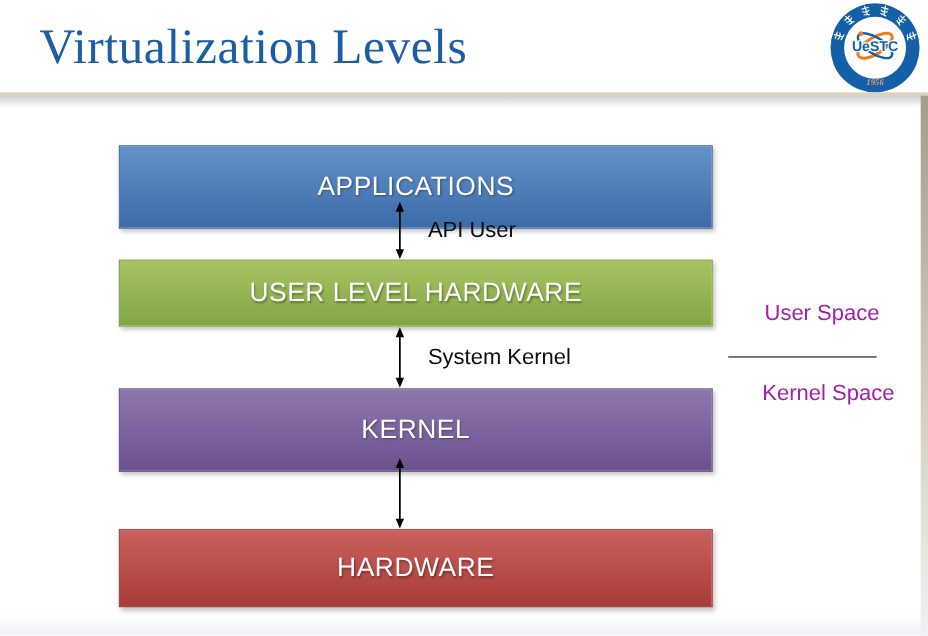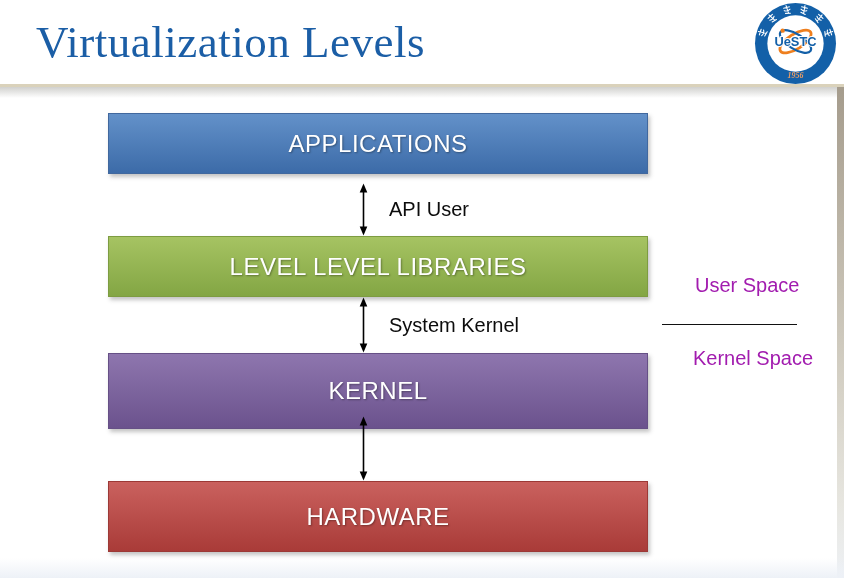--- a/index.html
+++ b/index.html
@@ -47,21 +47,21 @@
     display:flex;align-items:center;justify-content:center;
     box-shadow:2px 3px 4px rgba(125,125,125,0.45);
   }
   .layer-box span{
     color:#ffffff;
     font-size:24px;
     letter-spacing:0.5px;
     text-shadow:1px 1px 2px rgba(0,0,0,0.35);
     white-space:nowrap;
   }
-  .box-applications{top:113px;height:61px;}
+  .box-applications{top:132px;height:76px;}
   .box-libraries  {top:236px;height:61px;}
   .box-kernel     {top:353px;height:76px;text-align:center;}
   .box-hardware   {top:481px;height:71px;}
 
   .connector{
     position:absolute;left:357px;
     display:flex;align-items:center;
   }
   .c1{top:183px;height:53px;}
   .c2{top:297px;height:56px;}
@@ -130,21 +130,21 @@
     <div class="connector c1">
       <svg class="arrow" width="13" height="53" viewBox="0 0 13 53" aria-hidden="true">
         <line x1="6.5" y1="7" x2="6.5" y2="46" stroke="#000" stroke-width="1.6"></line>
         <polygon points="6.5,0.5 2.7,9.5 10.3,9.5" fill="#000"></polygon>
         <polygon points="6.5,52.5 2.7,43.5 10.3,43.5" fill="#000"></polygon>
       </svg>
       <span class="conn-label">API User</span>
     </div>
 
     <div class="layer-box box-libraries" style="background: linear-gradient(rgb(166, 195, 98), rgb(131, 166, 68)); border-color: rgb(125, 156, 65);">
-      <span>LEVEL LEVEL LIBRARIES</span>
+      <span>USER LEVEL HARDWARE</span>
     </div>
 
     <div class="connector c2">
       <svg class="arrow" width="13" height="56" viewBox="0 0 13 56" aria-hidden="true">
         <line x1="6.5" y1="7" x2="6.5" y2="49" stroke="#000" stroke-width="1.6"></line>
         <polygon points="6.5,0.5 2.7,9.5 10.3,9.5" fill="#000"></polygon>
         <polygon points="6.5,55.5 2.7,46.5 10.3,46.5" fill="#000"></polygon>
       </svg>
       <span class="conn-label">System Kernel</span>
     </div>

